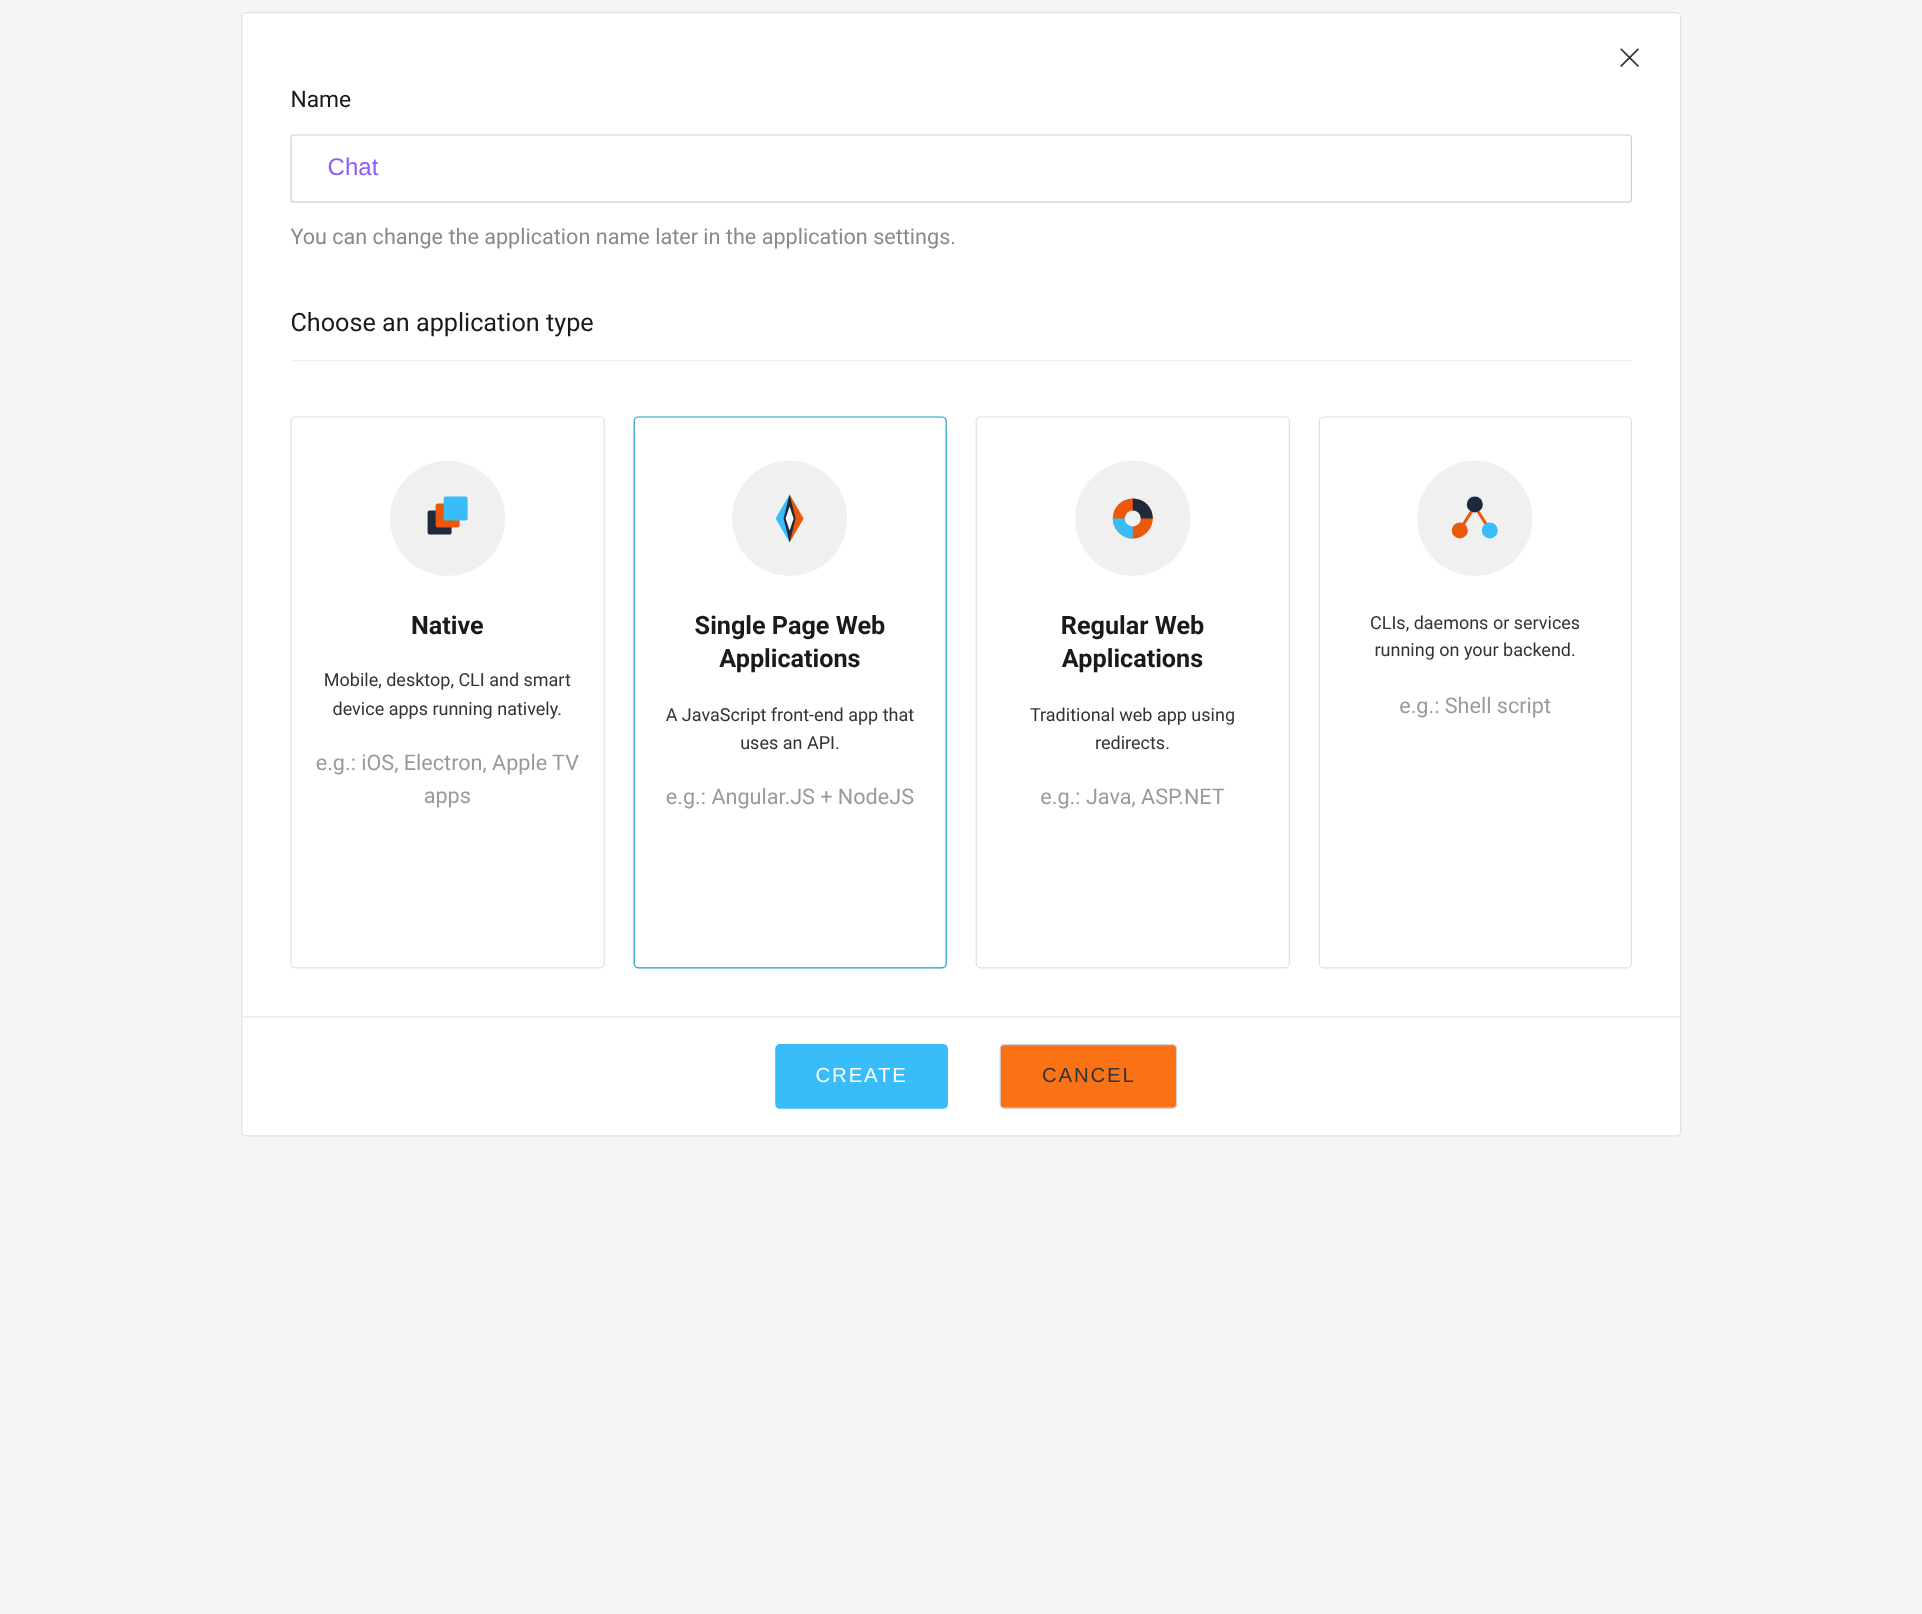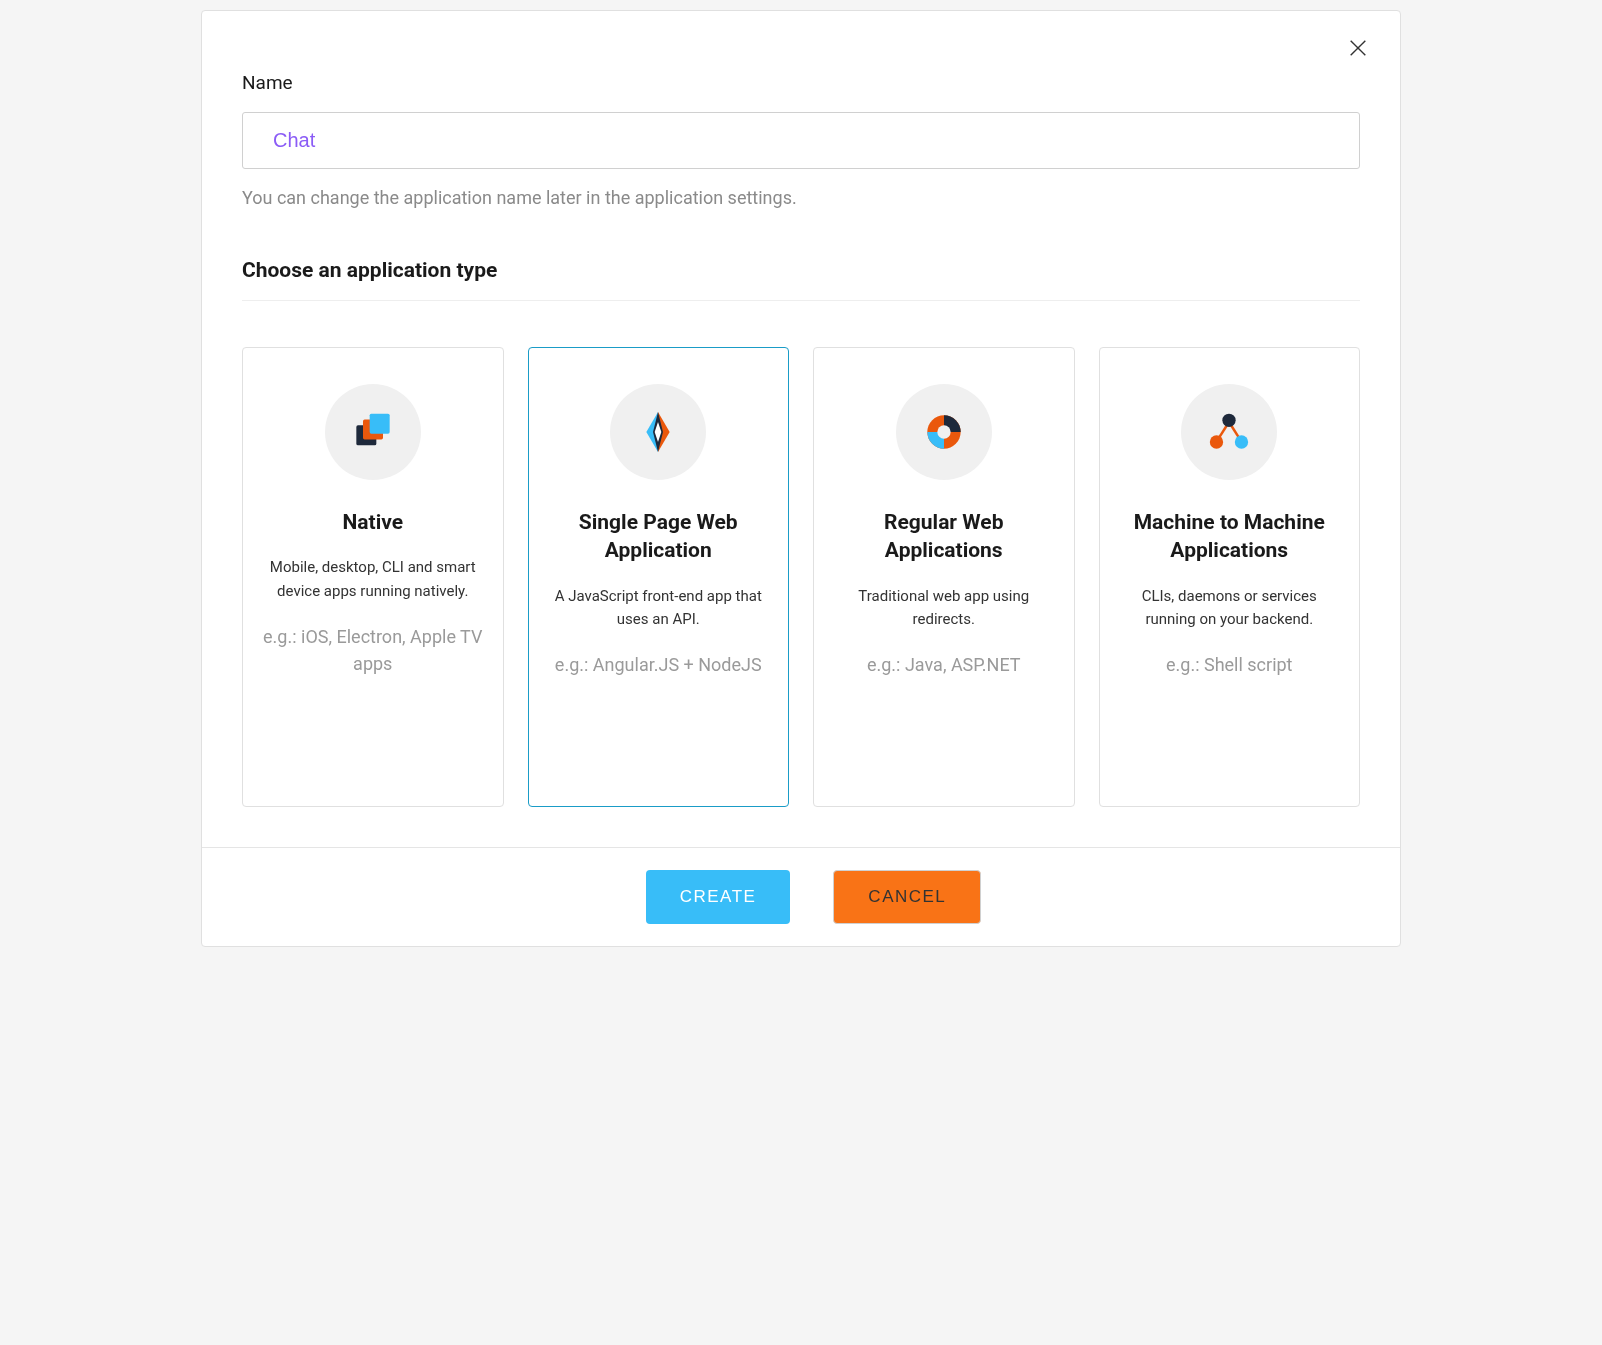--- a/index.html
+++ b/index.html
@@ -59,21 +59,21 @@
       color: #8b5cf6;
       outline: none;
     }
     .help-text {
       margin-top: 18px;
       font-size: 18px;
       color: #8a8a8a;
     }
     .section-title {
       font-size: 21px;
-      font-weight: 700;
+      font-weight: 400;
       color: #1a1a1a;
       margin-top: 50px;
       padding-bottom: 18px;
       border-bottom: 1px solid #eee;
     }
     .cards {
       display: grid;
       grid-template-columns: repeat(4, 1fr);
       gap: 24px;
       margin-top: 46px;
@@ -184,21 +184,21 @@
 
       <div class="card selected">
         <div class="icon-circle">
           <svg viewBox="0 0 60 60">
             <polygon points="30,6 44,30 30,54" fill="#ea580c"></polygon>
             <polygon points="30,6 16,30 30,54" fill="#38bdf8"></polygon>
             <polygon points="30,6 36,30 30,54 24,30" fill="#1e293b"></polygon>
             <polygon points="30,18 34,30 30,42 26,30" fill="#ffffff"></polygon>
           </svg>
         </div>
-        <h3 class="card-title">Single Page Web Application</h3>
+        <h3 class="card-title">Single Page Web Applications</h3>
         <p class="card-desc">A JavaScript front-end app that uses an API.</p>
         <p class="card-example">e.g.: Angular.JS + NodeJS</p>
       </div>
 
       <div class="card">
         <div class="icon-circle">
           <svg viewBox="0 0 60 60">
             <circle cx="30" cy="30" r="20" fill="#ea580c"></circle>
             <path d="M30 10 A20 20 0 0 1 50 30 L30 30 Z" fill="#1e293b"></path>
             <path d="M30 50 A20 20 0 0 1 10 30 L30 30 Z" fill="#38bdf8"></path>
@@ -213,21 +213,20 @@
       <div class="card">
         <div class="icon-circle">
           <svg viewBox="0 0 60 60">
             <line x1="30" y1="18" x2="16" y2="40" stroke="#ea580c" stroke-width="3"></line>
             <line x1="30" y1="18" x2="44" y2="40" stroke="#ea580c" stroke-width="3"></line>
             <circle cx="30" cy="16" r="8" fill="#1e293b"></circle>
             <circle cx="15" cy="42" r="8" fill="#ea580c"></circle>
             <circle cx="45" cy="42" r="8" fill="#38bdf8"></circle>
           </svg>
         </div>
-        <h3 class="card-title">Machine to Machine Applications</h3>
         <p class="card-desc">CLIs, daemons or services running on your backend.</p>
         <p class="card-example">e.g.: Shell script</p>
       </div>
 
     </div>
   </div>
 
   <div class="modal-footer">
     <button class="btn btn-primary">CREATE</button>
     <button class="btn btn-secondary">CANCEL</button>

